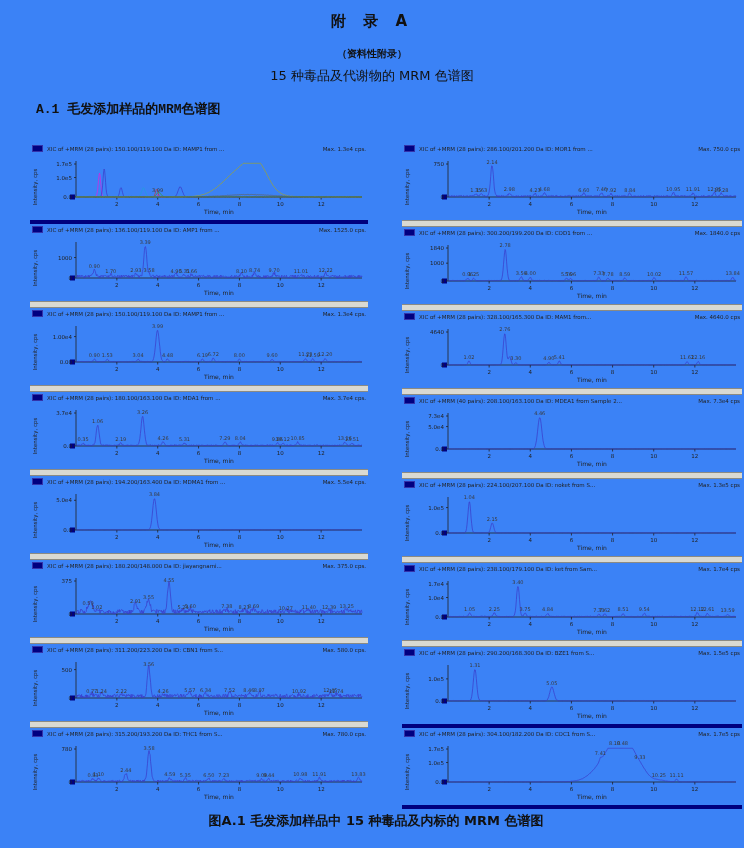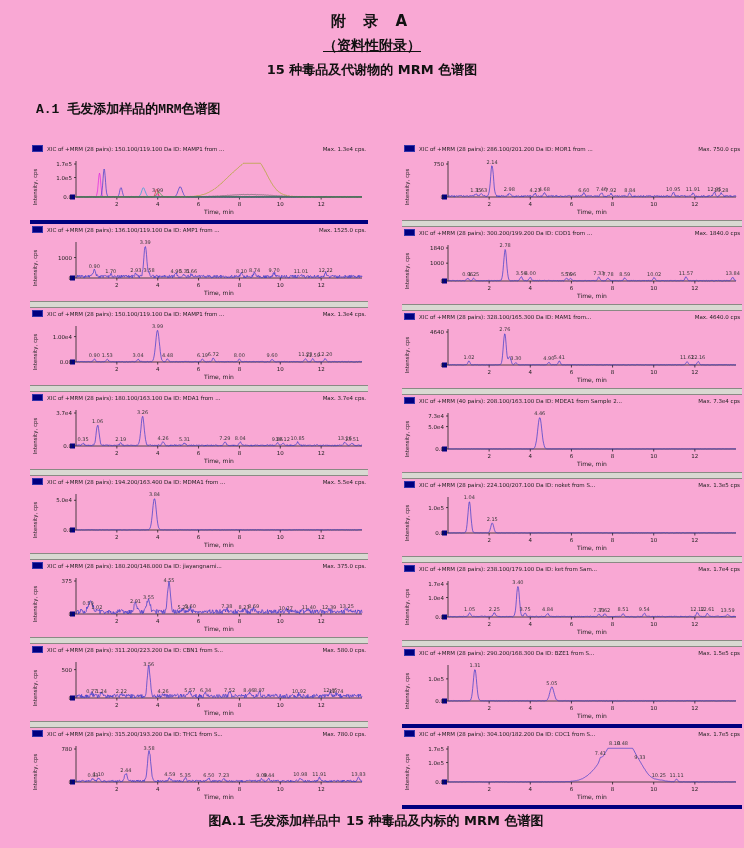--- a/index.html
+++ b/index.html
@@ -1,21 +1,21 @@
 <!DOCTYPE html>
 <html><head>
 <meta charset="utf-8">
 <style>
   html,body{margin:0;padding:0;background:#fff;}
-  #page{position:relative;width:744px;height:848px;background:#f9a8d4;
+  #page{position:relative;width:744px;height:848px;background:#3b82f6;
         font-family:"DejaVu Sans","Liberation Sans",sans-serif;color:#111;overflow:hidden;}
   .title-block{position:absolute;top:12px;left:0;width:744px;text-align:center;}
   .t1{font-size:15px;font-weight:bold;letter-spacing:6px;}
-  .t2{font-size:14px;font-weight:bold;margin-top:6px;text-decoration:underline;}
-  .t3{font-size:13px;font-weight:bold;margin-top:6px;}
+  .t2{font-size:10px;font-weight:bold;margin-top:16px;}
+  .t3{font-size:13px;font-weight:normal;margin-top:6px;}
   .section-heading{position:absolute;top:100px;left:36px;font-size:13px;font-weight:bold;font-family:Liberation Mono, monospace;}
   .caption{position:absolute;top:812px;left:4px;width:744px;text-align:center;font-size:13px;font-weight:bold;}
   .col{position:absolute;top:144px;}
   #col-left{left:30px;width:338px;}
   #col-right{left:402px;width:340px;}
   .panel{position:relative;width:100%;}
   .panel-header{display:flex;align-items:center;height:9px;font-size:5.5px;color:#222;white-space:nowrap;}
   .hdr-icon{display:inline-block;width:9px;height:5px;background:#000080;border:1px solid #3333aa;margin:0 4px 0 2px;flex:0 0 auto;}
   .hdr-text{flex:1 1 auto;overflow:hidden;}
   .hdr-max{flex:0 0 auto;padding-right:2px;}

